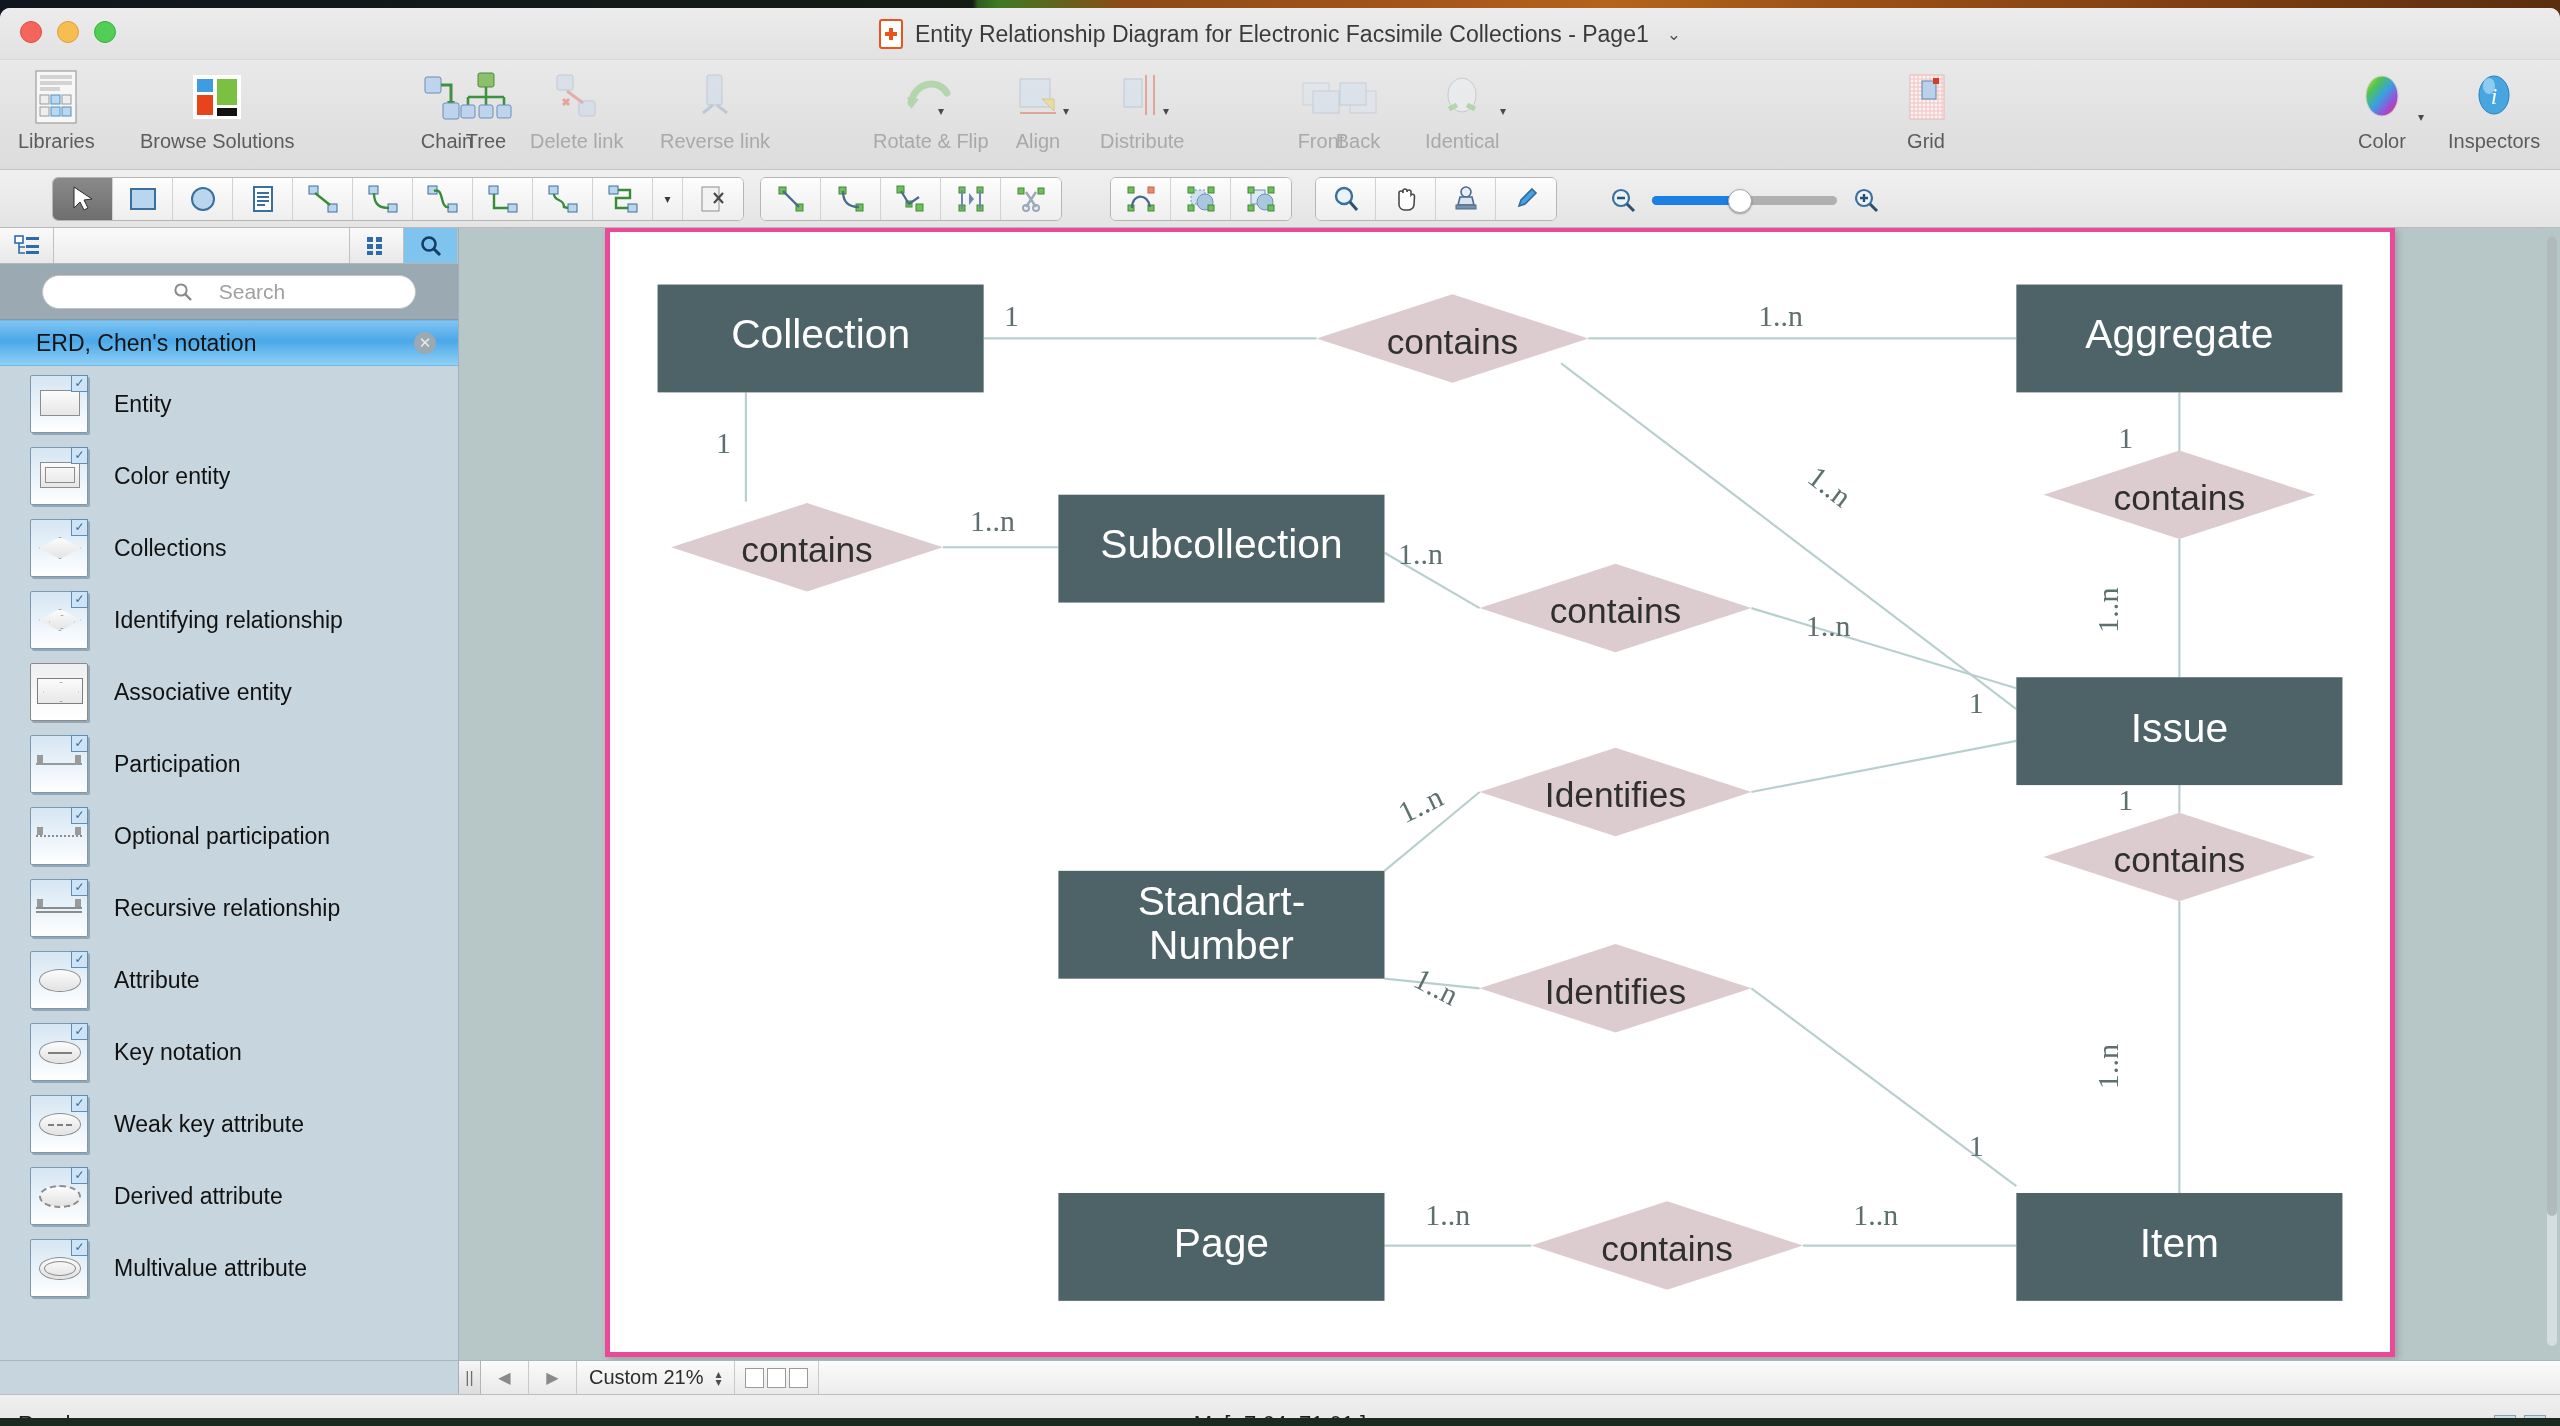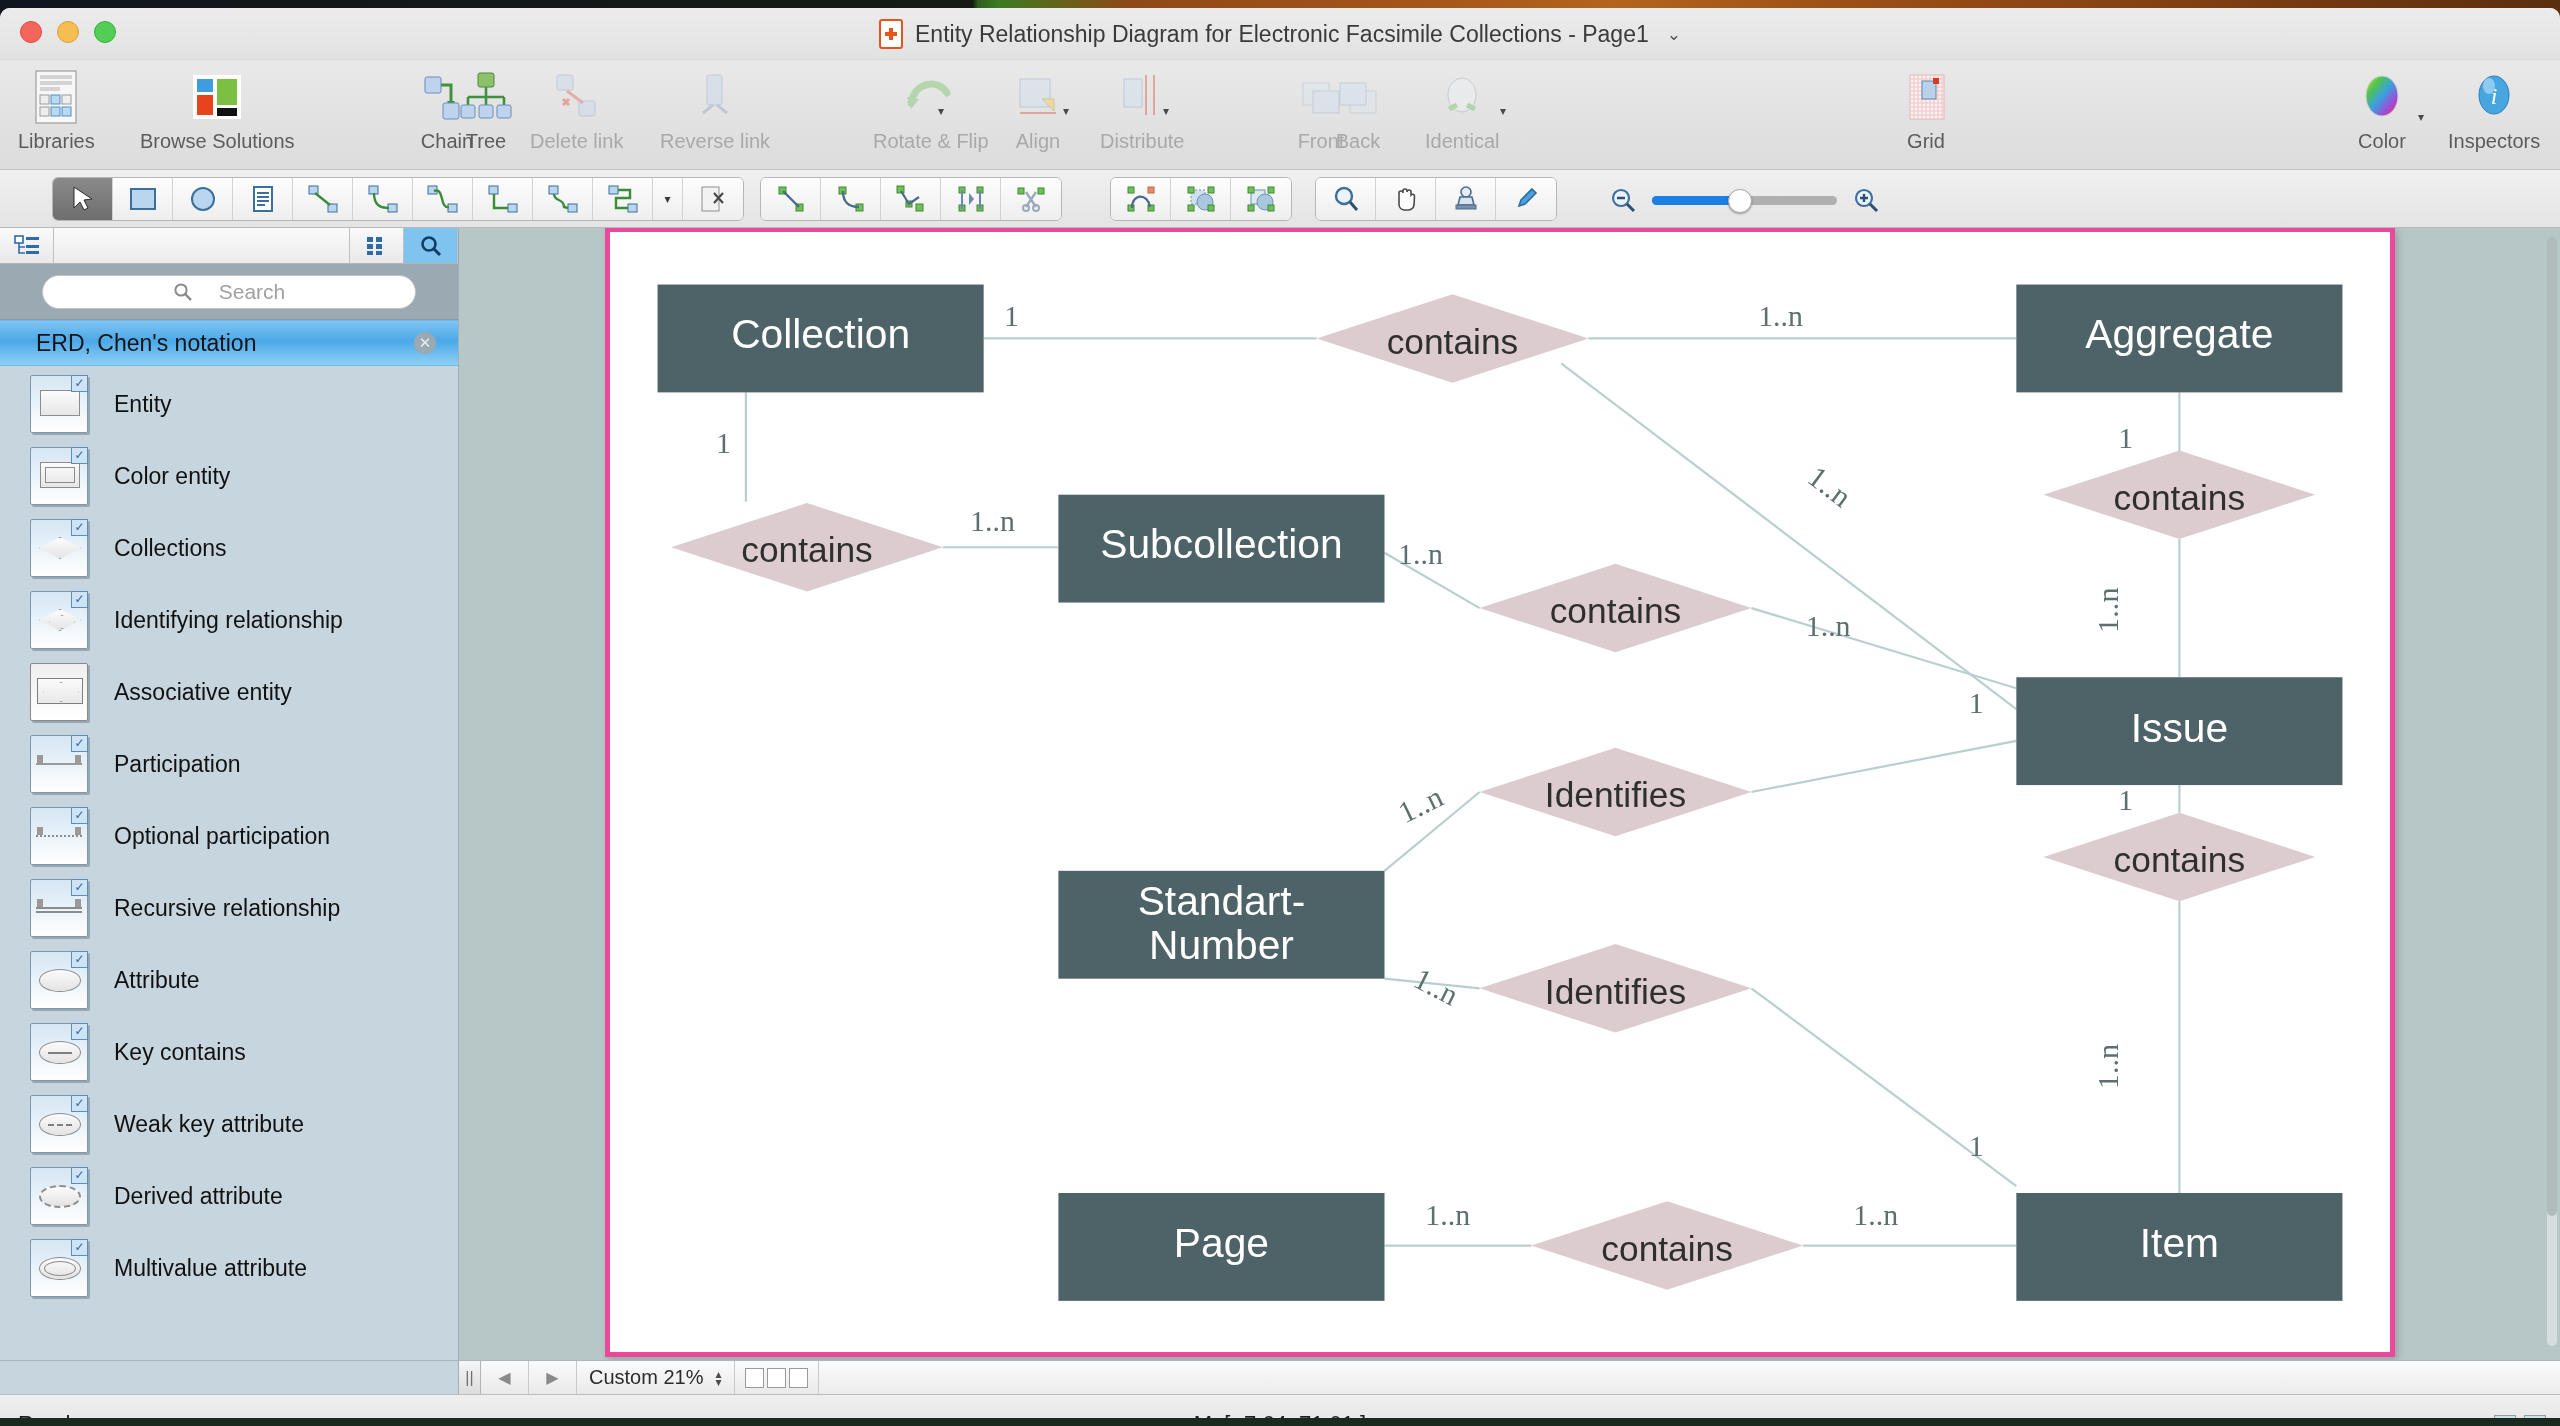--- a/index.html
+++ b/index.html
@@ -781,21 +781,21 @@
             <div class="sb-label">Attribute</div>
           </div>
 
           <div class="sb-item">
             <div class="sb-thumb">
               <div class="g-ellipse">
                   <div class="bar"></div>
                 </div>
                 <div class="sb-check">✓</div>
               </div>
-            <div class="sb-label">Key contains</div>
+            <div class="sb-label">Key notation</div>
           </div>
 
           <div class="sb-item">
             <div class="sb-thumb">
               <div class="g-ellipse">
                   <div class="bardash"></div>
                 </div>
                 <div class="sb-check">✓</div>
               </div>
             <div class="sb-label">Weak key attribute</div>

